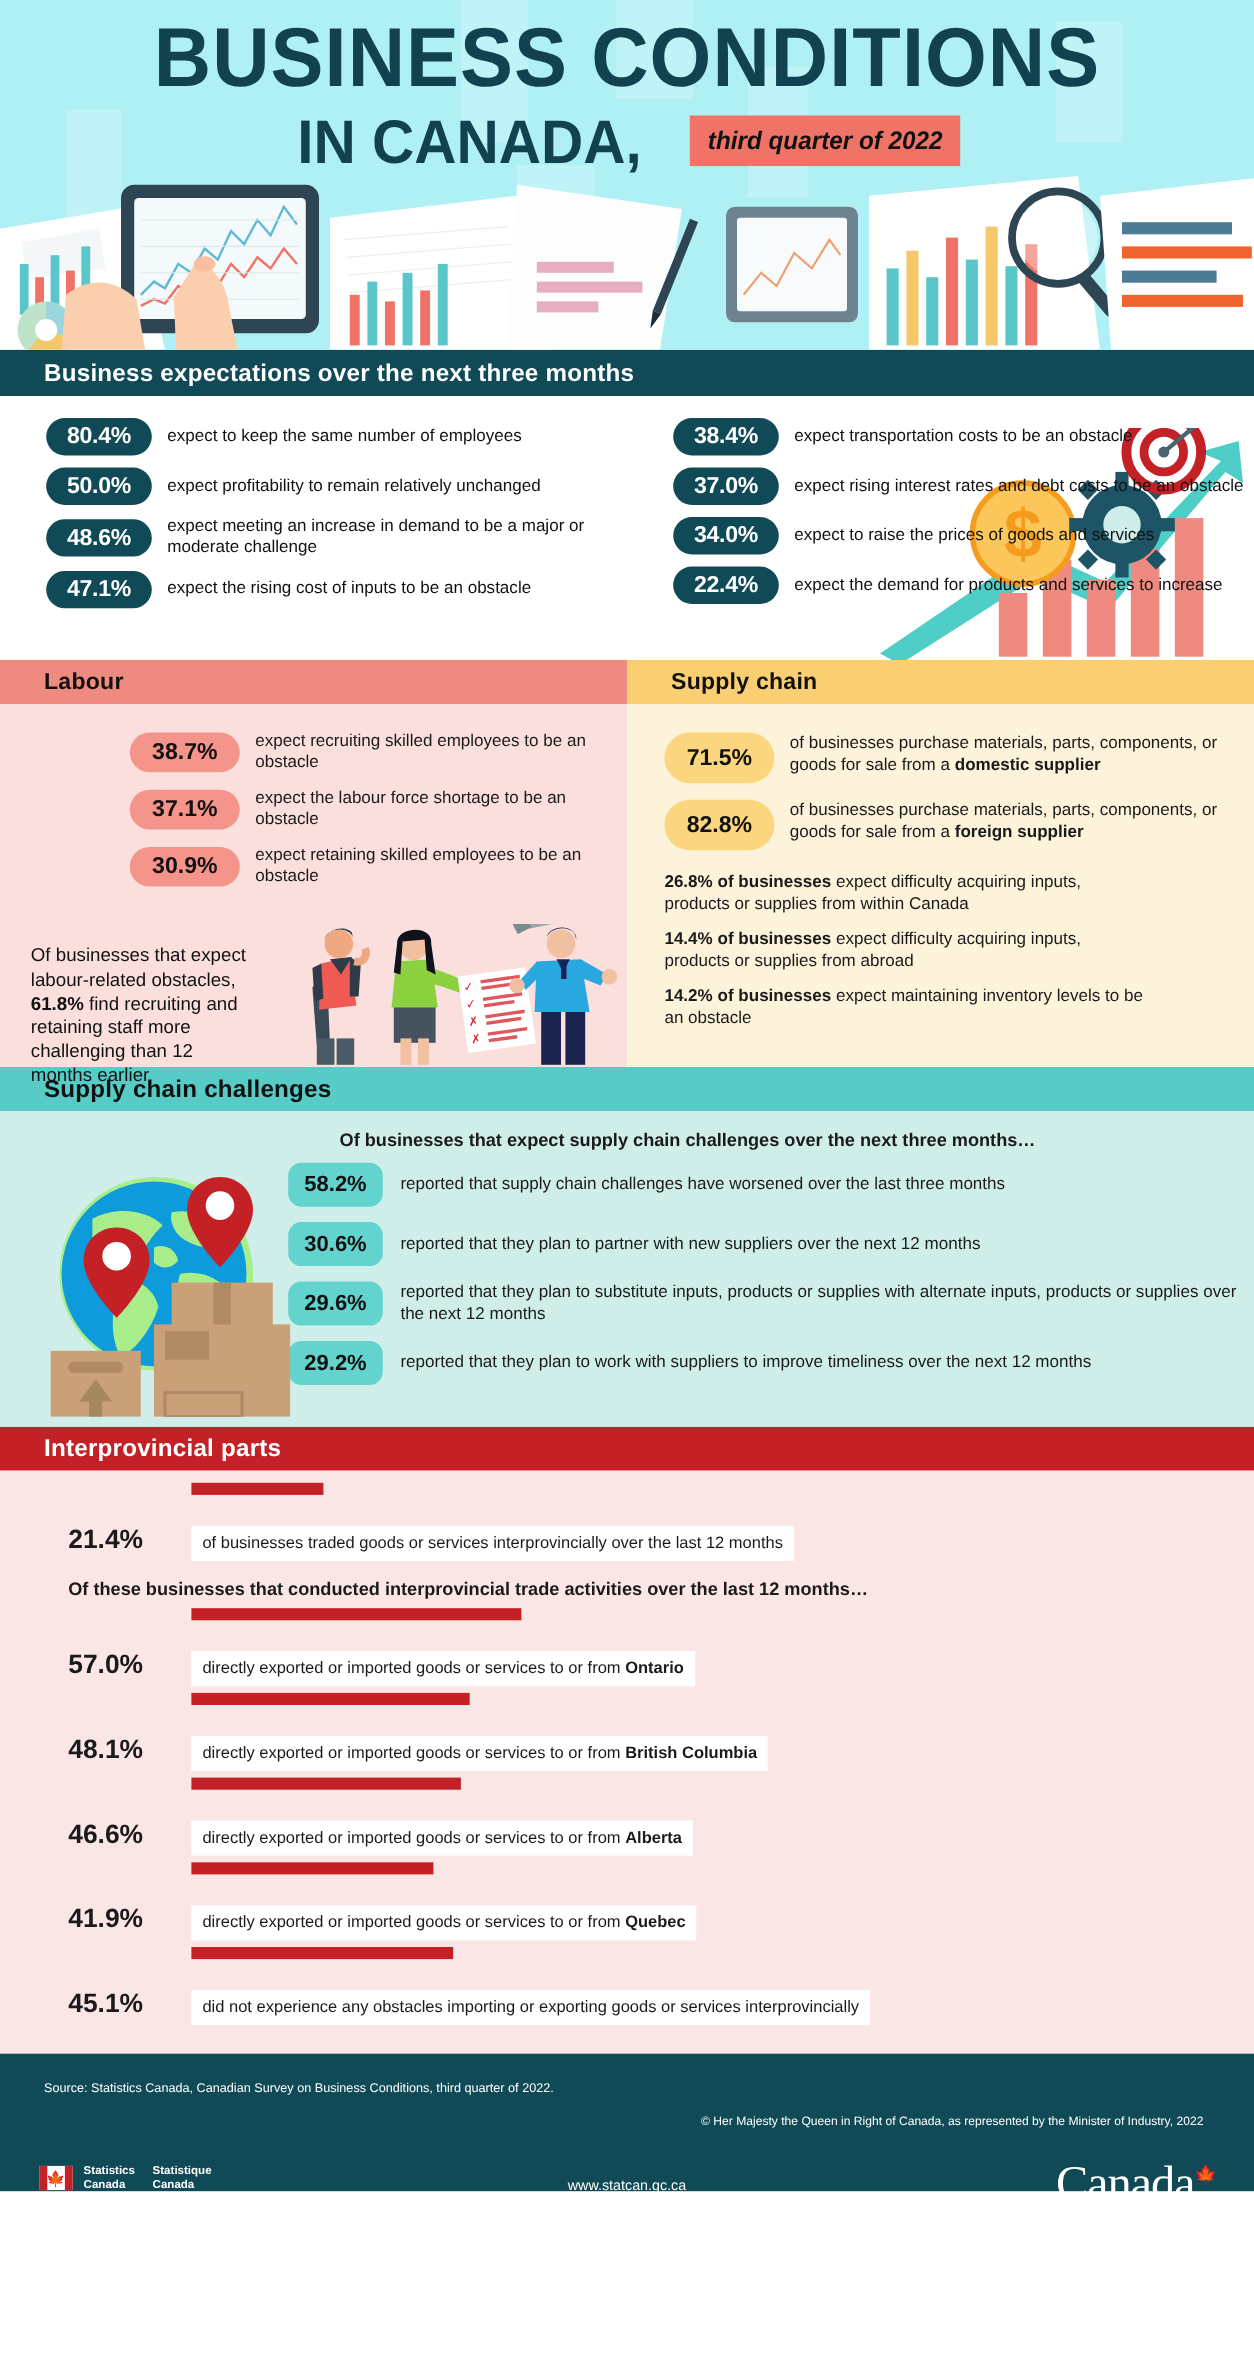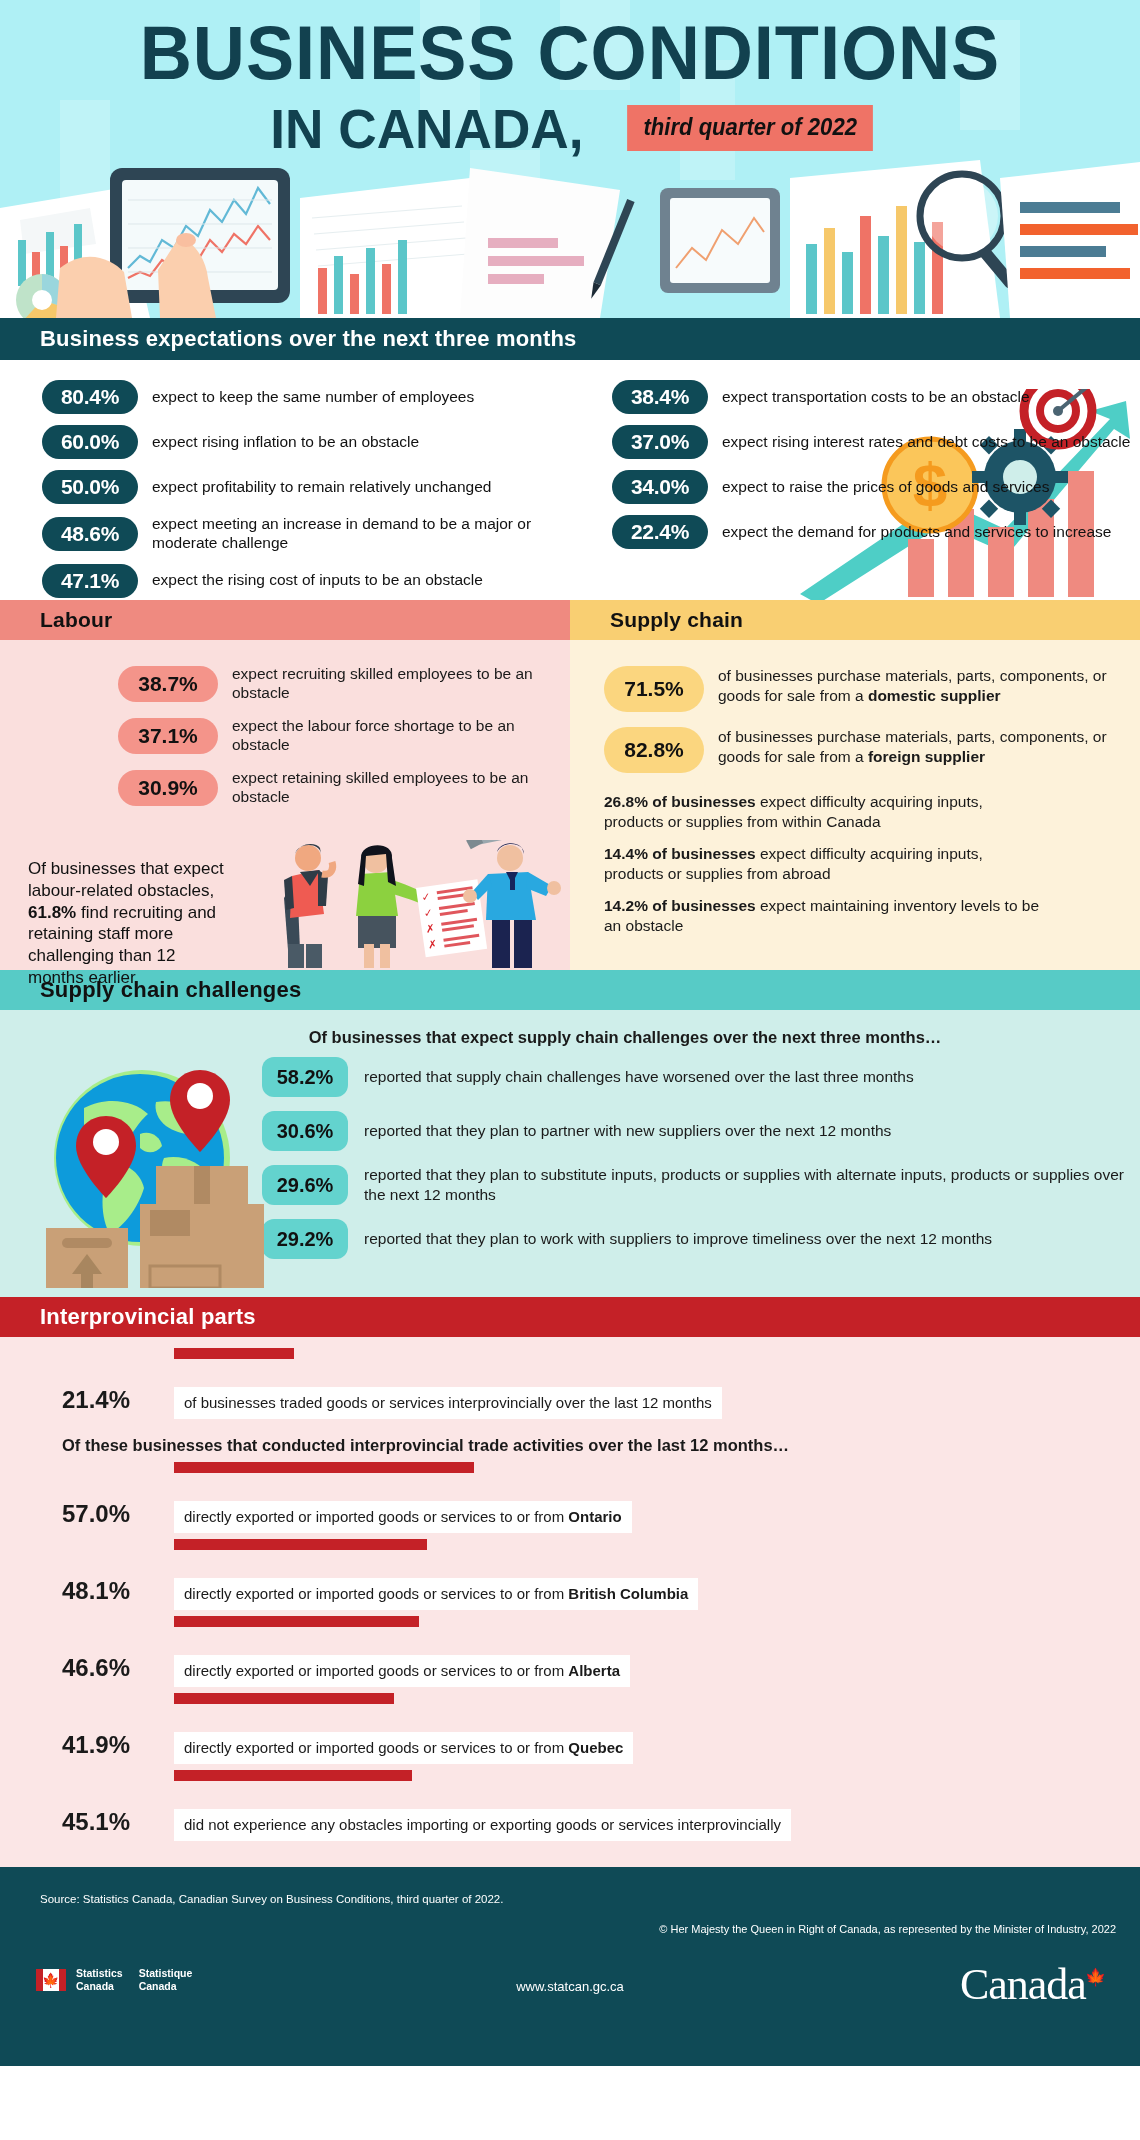--- a/index.html
+++ b/index.html
@@ -108,23 +108,23 @@
   .ipt-bars { position:relative; }
   .ipt-bar { height:11px; background:#c42127; position:absolute; left:0; top:-11px; }
   .ipt-label {
     background:#fff; font-size:15px; line-height:1.2; padding:7px 10px 7px 10px;
     display:inline-block; white-space:nowrap;margin-top:28px;
   }
   .ipt-label b { font-weight:bold; }
   .ipt-mid { font-weight:bold; font-size:16.5px; padding-left:62px; margin:4px 0 18px 0; }
 
   
-  .footer { background:#0f4a56; color:#fff; position:relative; height:199px;padding-left:38px; }
+  .footer { background:#0f4a56; color:#fff; position:relative; height:125px;padding-left:38px; }
   .f-source { position:absolute; left:40px; top:26px; font-size:11.5px; }
-  .f-copy   { position:absolute; right:24px; top:56px; font-size:11px; }
+  .f-copy   { position:absolute; right:46px; top:56px; font-size:11px; }
   .f-url    { position:absolute; left:0; right:0; top:112px; text-align:center; font-size:13px; }
   .f-sc     { position:absolute; left:36px; top:100px; display:flex; align-items:center; gap:10px; }
   .f-flag   { width:30px; height:22px; background:#fff; position:relative; }
   .f-flag:before, .f-flag:after { content:""; position:absolute; top:0; width:7px; height:22px; background:#c42127; }
   .f-flag:before { left:0; } .f-flag:after { right:0; }
   .f-leaf { position:absolute; left:50%; top:50%; transform:translate(-50%,-50%); color:#c42127; font-size:14px; line-height:1; }
   .f-sc-txt { display:flex; gap:16px; font-size:10.5px; font-weight:bold; line-height:1.25; }
   .f-canada { position:absolute; right:34px; top:92px; font-family:"Liberation Serif", serif; font-size:44px; font-weight:normal; letter-spacing:-1px; }
   .f-canada .fl { position:relative; top:-16px; font-size:17px; color:#c42127; }
 </style>
@@ -264,24 +264,20 @@
       </g>
     </svg>
 
     <div class="expect-cols">
       <div class="expect-col">
         <div class="erow">
           <div class="pill">80.4%</div>
           <div class="txt">expect to keep the same number of employees</div>
         </div>
         <div class="erow">
-          <div class="pill">60.0%</div>
-          <div class="txt">expect rising inflation to be an obstacle</div>
-        </div>
-        <div class="erow">
           <div class="pill">50.0%</div>
           <div class="txt">expect profitability to remain relatively unchanged</div>
         </div>
         <div class="erow">
           <div class="pill">48.6%</div>
           <div class="txt">expect meeting an increase in demand to be a major or moderate challenge</div>
         </div>
         <div class="erow">
           <div class="pill">47.1%</div>
           <div class="txt">expect the rising cost of inputs to be an obstacle</div>

